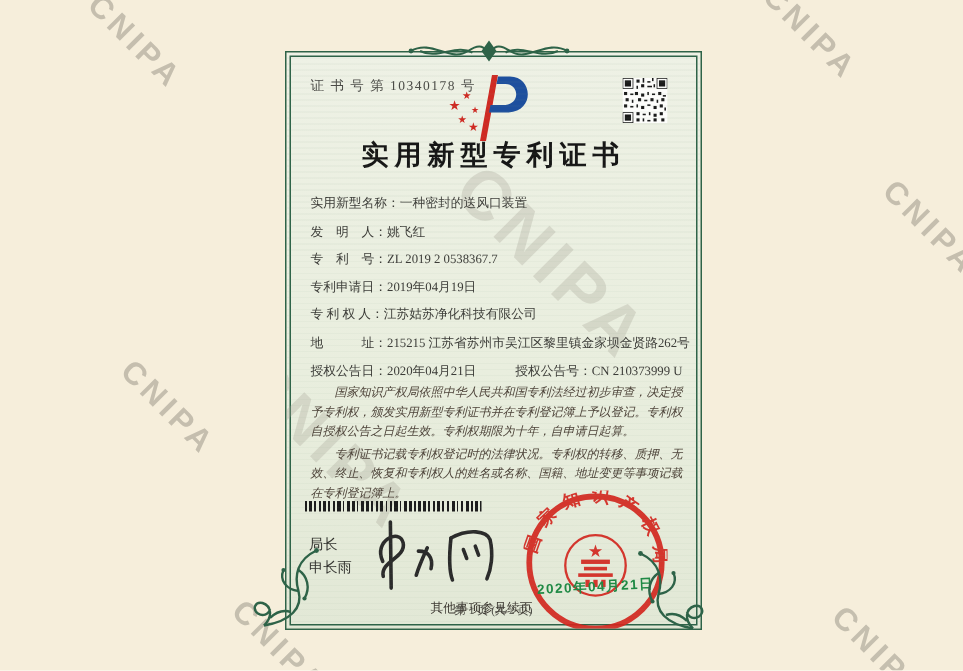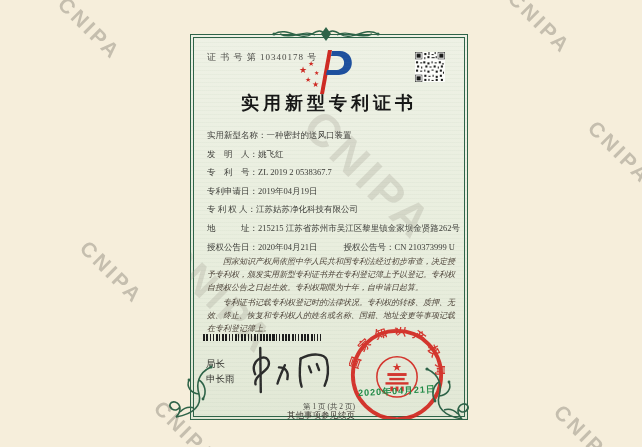--- a/index.html
+++ b/index.html
@@ -39,21 +39,21 @@
   .barcode{position:absolute;left:12px;top:299px;width:118px;height:7px;
          background:repeating-linear-gradient(90deg,#1c1c1c 0 1.5px,transparent 1.5px 3px,
            #1c1c1c 3px 5px,transparent 5px 6.5px,#1c1c1c 6.5px 7.5px,transparent 7.5px 9.5px);}
   .signer{position:absolute;left:15px;top:322px;font-size:9.5px;color:#33332f;line-height:15px;}
   .sig{position:absolute;left:50px;top:306px;width:100px;height:56px;transform:rotate(-2deg);}
   .seal{position:absolute;left:158px;top:292px;width:96px;height:96px;opacity:.92;}
   .stamp{position:absolute;left:150px;top:350px;width:112px;text-align:center;font-size:9px;
          font-weight:bold;color:#1f8a45;letter-spacing:1px;transform:rotate(-3deg);
          font-family:"Liberation Sans","DejaVu Sans",sans-serif;}
   .pageno{position:absolute;left:0;bottom:7px;width:100%;text-align:center;font-size:7.5px;color:#4a4a44;}
-  .footnote{position:absolute;left:0;top:410px;width:100%;text-align:center;font-size:8.5px;color:#3f3b34;}
+  .footnote{position:absolute;left:0;top:400px;width:100%;text-align:center;font-size:8.5px;color:#3f3b34;}
   .orn-top{position:absolute;left:270px;top:23px;}
   .orn-bl{position:absolute;left:166px;top:364px;}
   .orn-br{position:absolute;left:424px;top:366px;transform:scaleX(-1);}
 </style>
 </head>
 <body>
 
 <div class="stage">
 
   <span class="wm wm1">CNIPA</span>

